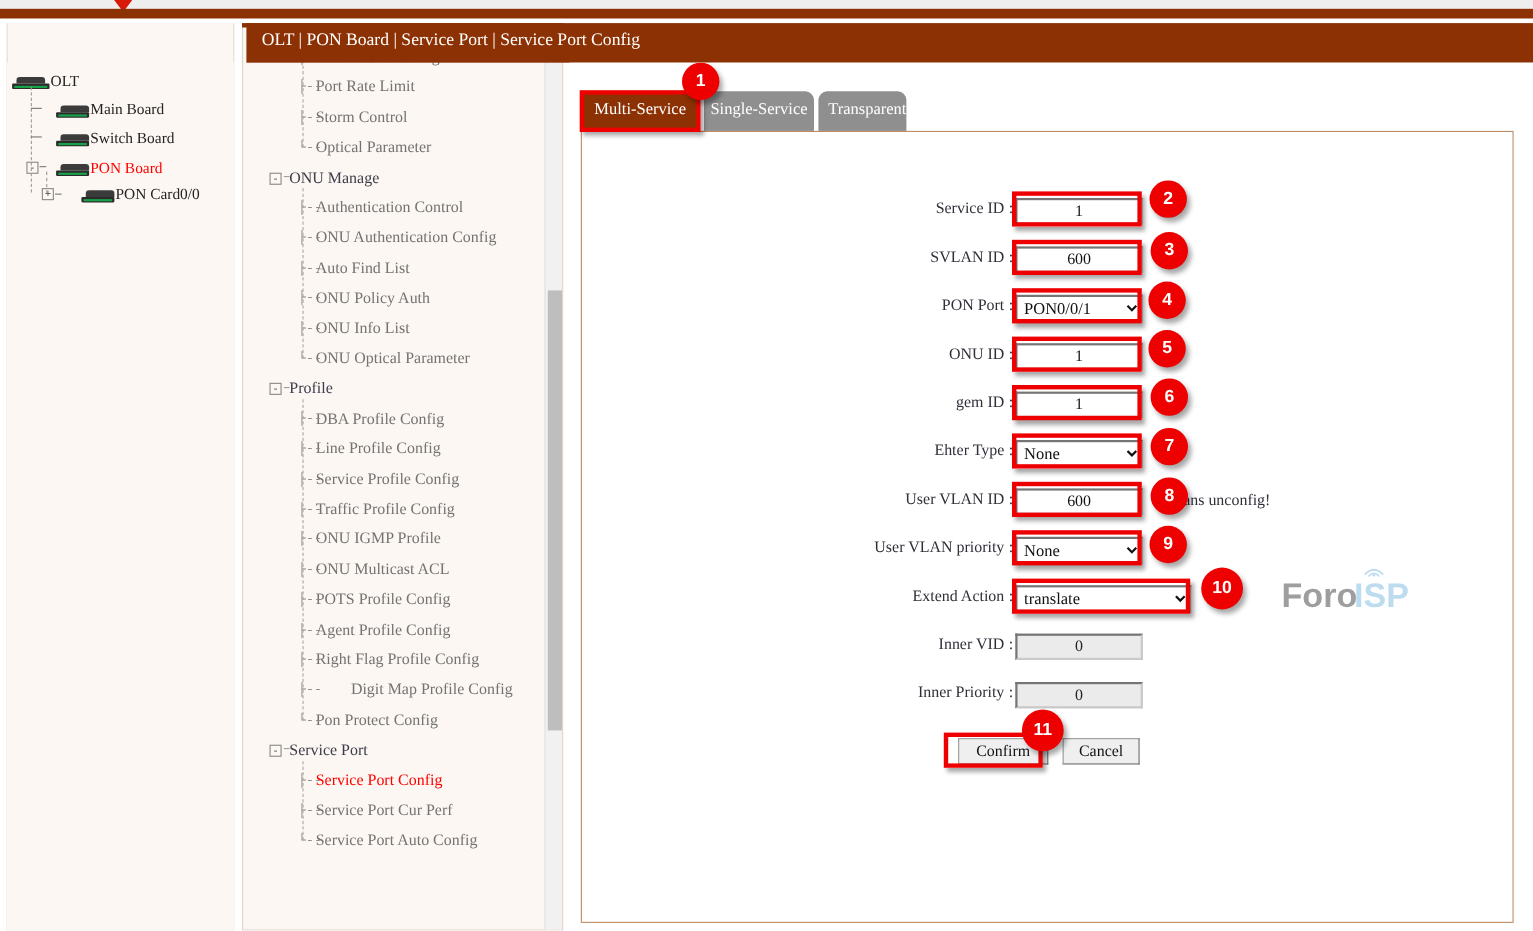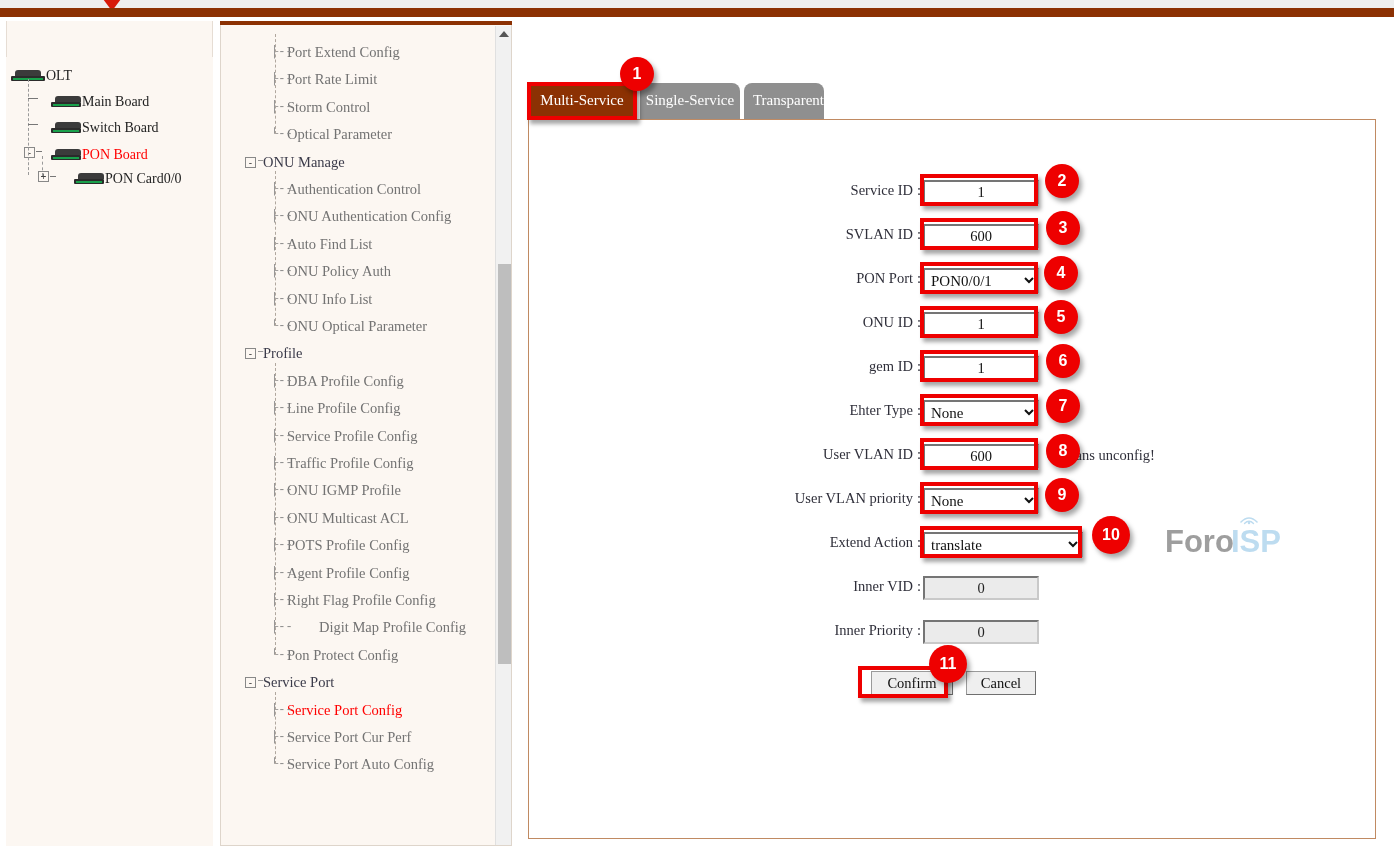--- a/index.html
+++ b/index.html
@@ -215,20 +215,23 @@
         <div class="mvline" style="left: 54px; top: 666px; height: 72px;"></div>
         <div class="mitem" style="left: 66px; top: -9px; overflow: hidden; height: 9px;"></div>
       </div>
     <div class="mscrollbar">
       <div class="mscroll-up"></div>
       <div class="mscroll-thumb"></div>
     </div>
   </div>
   <div class="mid-top-rule"></div>
 
+  <div class="right-header">
+    <span class="breadcrumb">OLT | PON Board | Service Port | Service Port Config</span>
+  </div>
 
   <div class="right-body"></div>
 
   <div class="tabs" id="tabs">
       <div class="tab active" style="left: 0px; width: 108px;">Multi-Service</div>
       <div class="tab inactive" style="left: 112px; width: 100px;">Single-Service</div>
       <div class="tab inactive" style="left: 216px; width: 80px; text-align: right;">Transparent</div>
     </div>
 
   <div class="panel">

